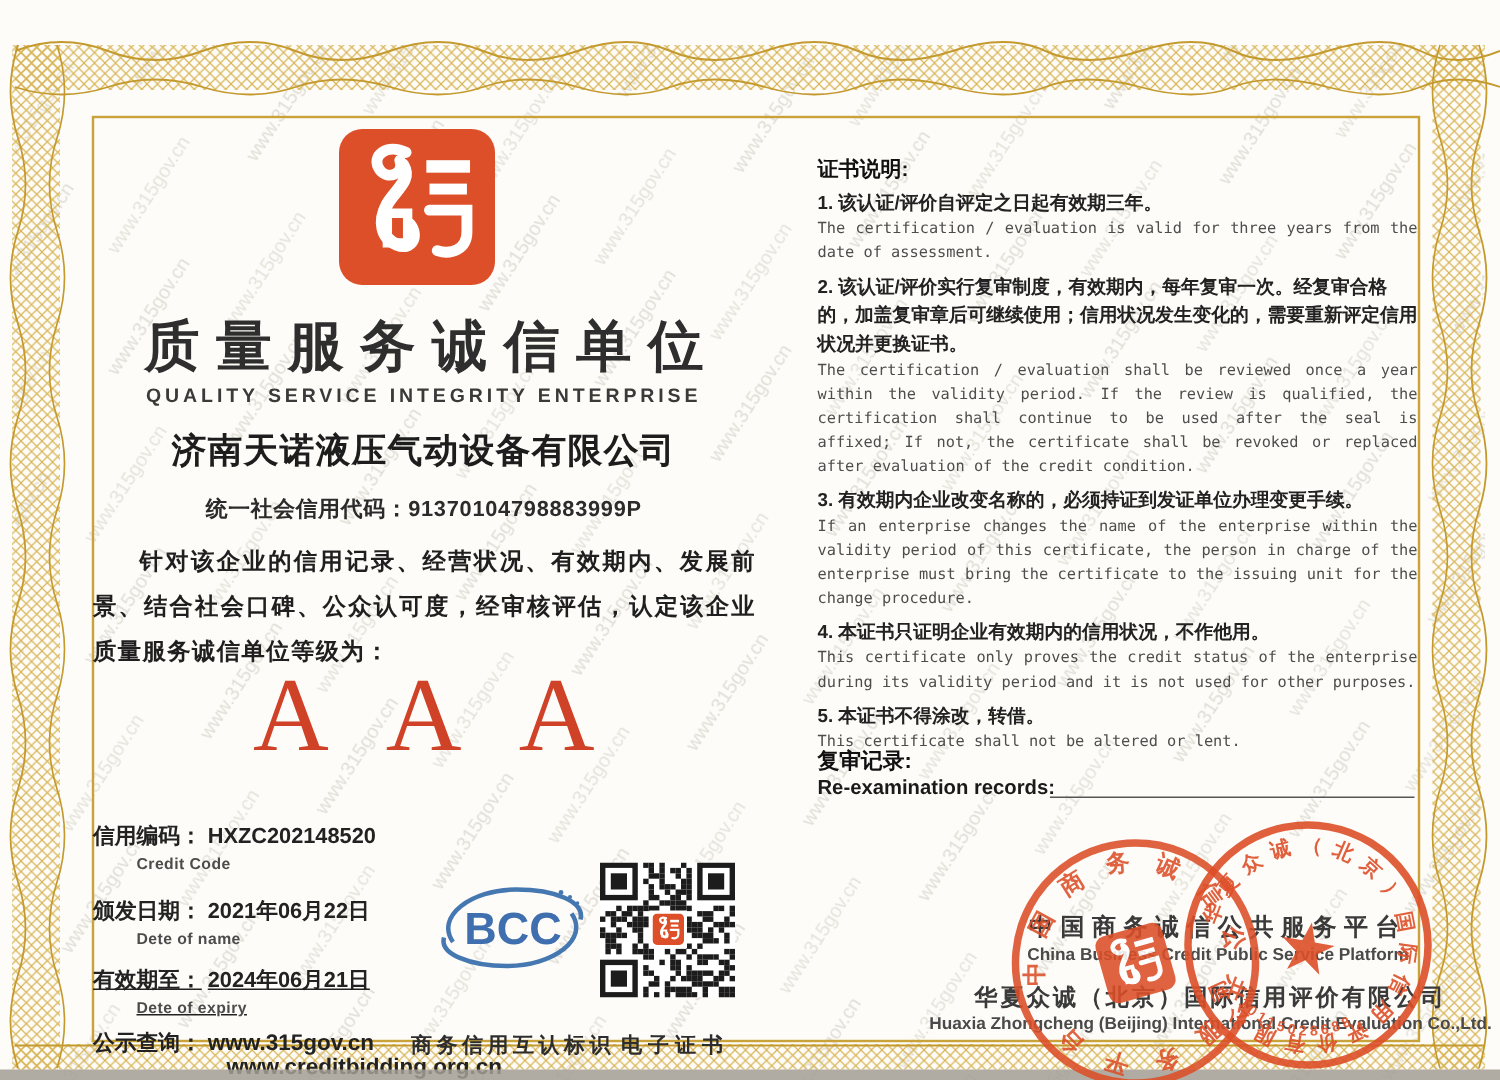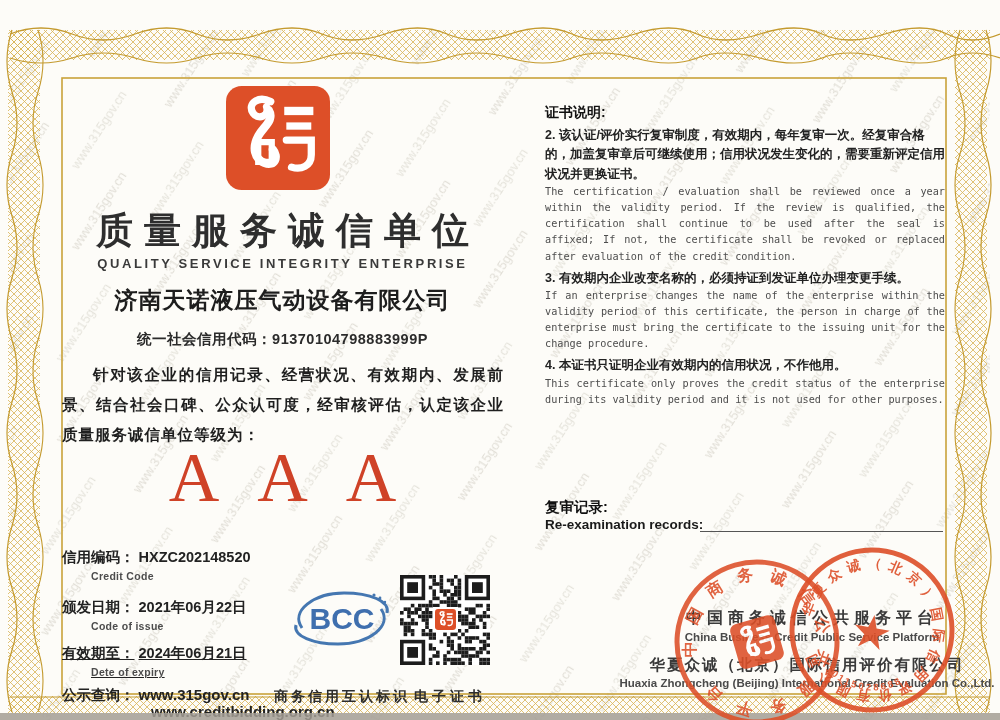--- a/index.html
+++ b/index.html
@@ -148,21 +148,21 @@
   <div class="abs uscc">统一社会信用代码：91370104798883999P</div>
   <div class="abs statement">针对该企业的信用记录、经营状况、有效期内、发展前景、结合社会口碑、公众认可度，经审核评估，认定该企业质量服务诚信单位等级为：</div>
   <div class="abs grade">AAA</div>
 
   <div class="abs field-row f0">
     <div class="ln"><span>信用编码：</span><span class="val">HXZC202148520</span></div>
     <div class="sub">Credit Code</div>
   </div>
   <div class="abs field-row f1">
     <div class="ln"><span>颁发日期：</span><span class="val">2021年06月22日</span></div>
-    <div class="sub">Code of issue</div>
+    <div class="sub">Dete of name</div>
   </div>
   <div class="abs field-row f2">
     <div class="ln"><span>有效期至：</span><span class="val">2024年06月21日</span></div>
     <div class="sub">Dete of expiry</div>
   </div>
 
   <div class="abs query-line">
     <span>公示查询：</span>
     <span class="url">www.315gov.cn</span>
   </div>
@@ -401,30 +401,38 @@
   <div class="abs qr-seal">
     <svg viewBox="0 0 100 100" width="21" height="21">
         <use href="#xinlogo" xlink:href="#xinlogo"></use>
       </svg>
   </div>
   <div class="abs qr-caption">电子证书</div>
 
   <div class="abs notes">
     <div class="notes-title-cn">证书说明:</div>
     <div class="note-item">
+      <div class="note-cn">1. 该认证/评价自评定之日起有效期三年。</div>
+      <div class="note-en">The certification / evaluation is valid for three years from the date of assessment.</div>
+    </div>
+    <div class="note-item">
       <div class="note-cn">2. 该认证/评价实行复审制度，有效期内，每年复审一次。经复审合格的，加盖复审章后可继续使用；信用状况发生变化的，需要重新评定信用状况并更换证书。</div>
       <div class="note-en">The certification / evaluation shall be reviewed once a year within the validity period. If the review is qualified, the certification shall continue to be used after the seal is affixed; If not, the certificate shall be revoked or replaced after evaluation of the credit condition.</div>
     </div>
     <div class="note-item">
       <div class="note-cn">3. 有效期内企业改变名称的，必须持证到发证单位办理变更手续。</div>
       <div class="note-en">If an enterprise changes the name of the enterprise within the validity period of this certificate, the person in charge of the enterprise must bring the certificate to the issuing unit for the change procedure.</div>
     </div>
     <div class="note-item">
       <div class="note-cn">4. 本证书只证明企业有效期内的信用状况，不作他用。</div>
       <div class="note-en">This certificate only proves the credit status of the enterprise during its validity period and it is not used for other purposes.</div>
+    </div>
+    <div class="note-item">
+      <div class="note-cn">5. 本证书不得涂改，转借。</div>
+      <div class="note-en">This certificate shall not be altered or lent.</div>
     </div>
   </div>
 
   <div class="abs reexam-cn">复审记录:</div>
   <div class="abs reexam-en">Re-examination records:</div>
   <div class="abs reexam-line"></div>
 
   <div class="abs platform-cn">中国商务诚信公共服务平台</div>
   <div class="abs platform-en">China Business Credit Public Service Platform</div>
   <div class="abs issuer-cn">华夏众诚（北京）国际信用评价有限公司</div>

